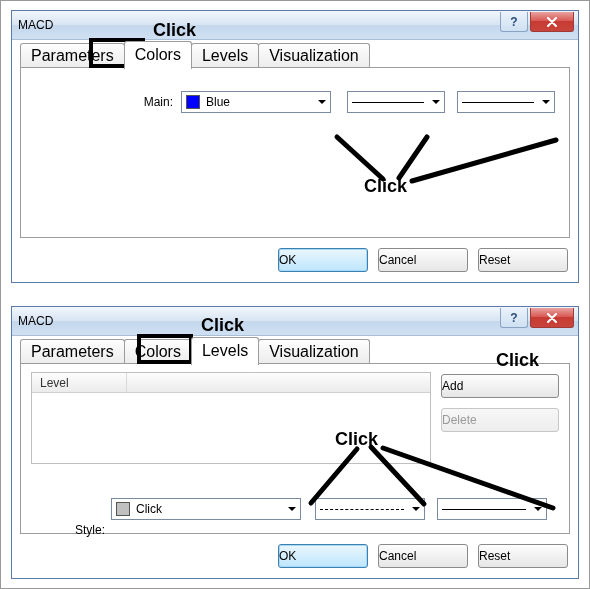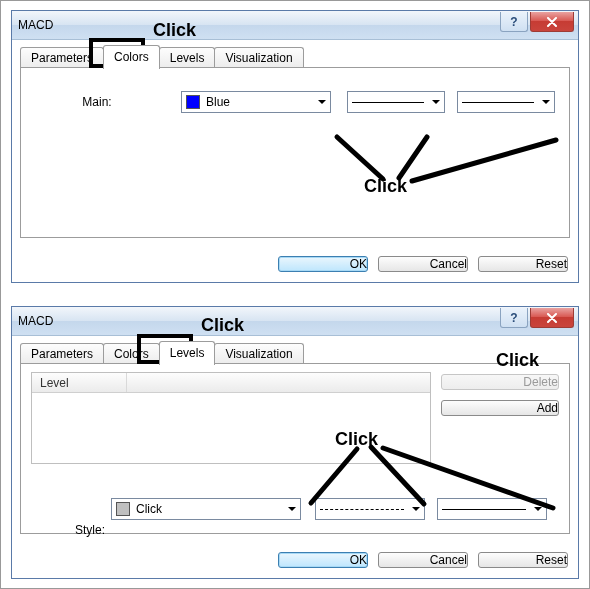--- a/index.html
+++ b/index.html
@@ -85,21 +85,21 @@
     height: 22px;
   }
   .tab {
     padding: 3px 10px 3px 10px;
     border: 1px solid #9c9c9c;
     border-bottom: none;
     background: linear-gradient(to bottom, #fdfdfd, #ececec);
     margin-right: -1px;
     border-radius: 3px 3px 0 0;
     color: #000;
-    font-size: 12px;
+    font-size: 16px;
     position: relative;
   }
   .tab.selected {
     background: #fff;
     z-index: 2;
     padding-top: 4px;
     padding-bottom: 5px;
     margin-bottom: -1px;
   }
   .tabpanel {
@@ -118,21 +118,21 @@
     right: 0;
     height: 24px;
     display: flex;
     align-items: center;
   }
   .crow.r1 { top: 22px; }
   .crow.r2 { top: 58px; }
   .crow .lbl {
     width: 160px;
     padding-right: 8px;
-    text-align: center;
+    text-align: right;
   }
   .combo {
     border: 1px solid #7a8aa0;
     height: 22px;
     background: #fff;
     display: flex;
     align-items: center;
     position: relative;
   }
   .color-combo { width: 150px; margin-right: 16px; }
@@ -159,27 +159,27 @@
   
   .btnrow {
     position: absolute;
     right: 10px;
     bottom: 10px;
     display: flex;
     gap: 10px;
   }
   .btn {
     width: 90px;
-    height: 16px;
+    height: 24px;
     border: 1px solid #8a8a8a;
     border-radius: 3px;
     background: linear-gradient(to bottom, #fdfdfd, #e6e6e6);
     display: flex;
     align-items: center;
-    justify-content: flex-end;
+    justify-content: flex-start;
     font-size: 12px;
     color: #000;
   }
   .btn.default {
     border-color: #3c7fb1;
     background: linear-gradient(to bottom, #eaf6fd, #bee6fd);
     box-shadow: inset 0 0 0 1px #a7d9f5;
   }
   
   .levels-table {
@@ -365,25 +365,25 @@
       <div class="tab"><span>Visualization</span></div>
     </div>
 
     <div class="tabpanel">
       <div class="levels-table">
         <div class="levels-header">
           <div class="col1">Level</div>
         </div>
       </div>
       <div class="side-btns">
+        <div class="btn">
+            <span>Add</span>
+          </div>
         <div class="btn disabled">
             <span>Delete</span>
-          </div>
-        <div class="btn">
-            <span>Add</span>
           </div>
       </div>
       <div class="style-row">
         <div class="lbl">Style:</div>
         <div class="combo style-combo">
           <div class="swatch" style="background:#c0c0c0"></div>
           <div class="combo-text">Click</div>
           <div class="combo-arrow">
               <svg width="8" height="5">
                 <path d="M0 0 L4 4 L8 0 Z" fill="#000"></path>

